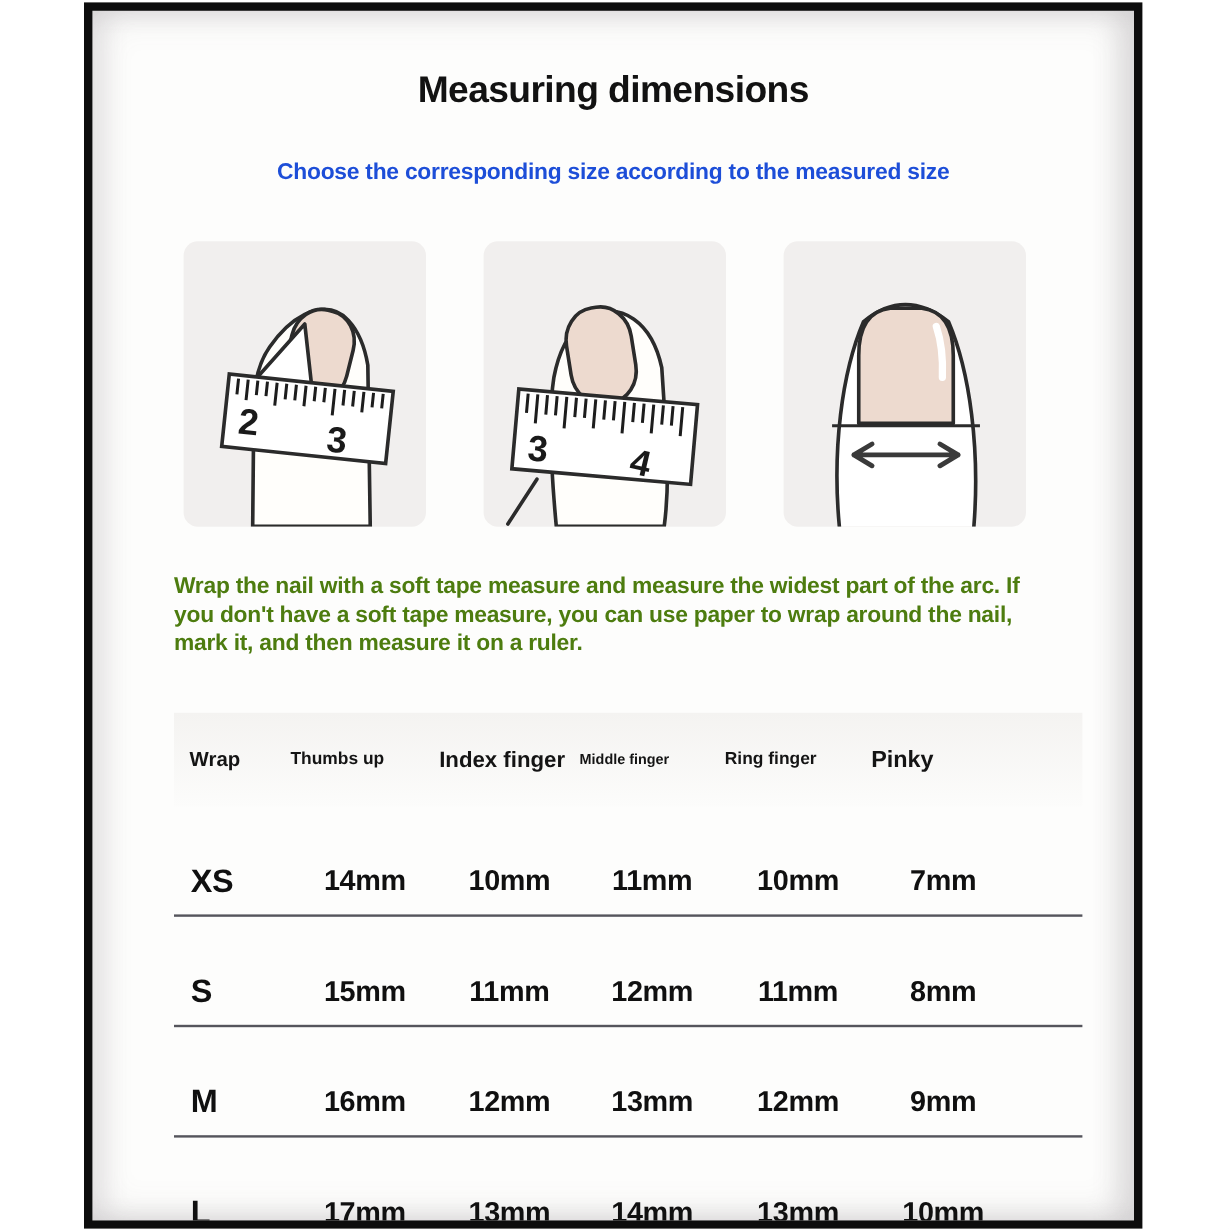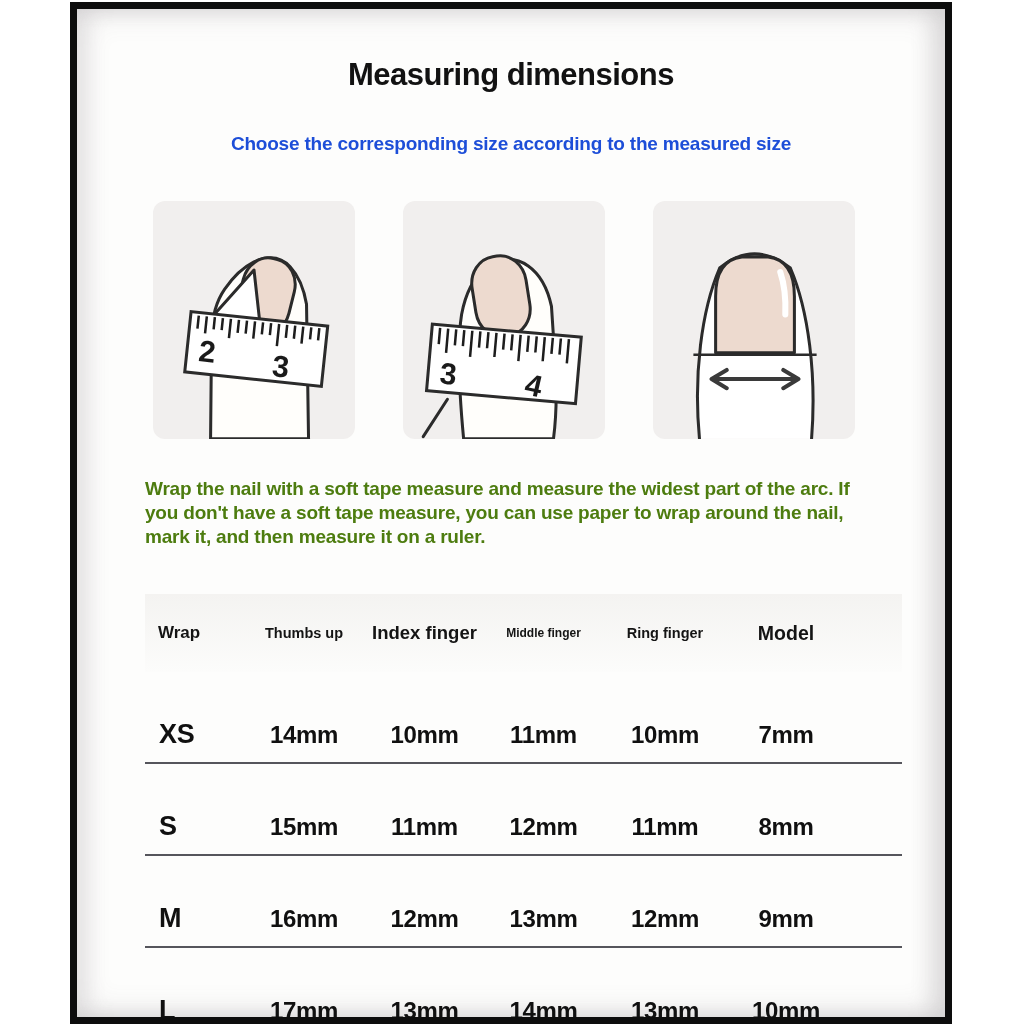--- a/index.html
+++ b/index.html
@@ -37,21 +37,21 @@
   .instructions{
     position:absolute;left:68px;top:468px;width:737px;
     font-size:19px;font-weight:bold;color:#4d7c0f;line-height:1.27;letter-spacing:-0.2px;
   }
   .size-table{position:absolute;left:68px;top:585px;width:757px;}
   .thead{
     display:grid;grid-template-columns:97px 124px 117px 121px 122px 120px;
     height:78px;align-items:center;
     background:linear-gradient(#f4f3f1,#fcfcfb);
   }
-  .th{text-align:center;font-weight:bold;color:#141414;}
+  .th{text-align:left;font-weight:bold;color:#141414;}
   .th.c0{text-align:left;padding-left:13px;font-size:17px;}
   .th.c1{font-size:14.5px;}
   .th.c2{font-size:18.5px;}
   .th.c3{font-size:12px;}
   .th.c4{font-size:14.5px;}
   .th.c5{font-size:19.5px;}
   .trow{
     display:grid;grid-template-columns:97px 124px 117px 121px 122px 120px;
     height:90px;align-items:center;
   }
@@ -111,21 +111,21 @@
 
   <div class="instructions">Wrap the nail with a soft tape measure and measure the widest part of the arc. If you don't have a soft tape measure, you can use paper to wrap around the nail, mark it, and then measure it on a ruler.</div>
 
   <div class="size-table">
     <div class="thead">
       <div class="th c0">Wrap</div>
       <div class="th c1">Thumbs up</div>
       <div class="th c2">Index finger</div>
       <div class="th c3">Middle finger</div>
       <div class="th c4">Ring finger</div>
-      <div class="th c5">Model</div>
+      <div class="th c5">Pinky</div>
     </div>
 
     <div class="trow rule">
       <div class="td model">XS</div>
       <div class="td">14mm</div>
       <div class="td">10mm</div>
       <div class="td">11mm</div>
       <div class="td">10mm</div>
       <div class="td">7mm</div>
     </div>

